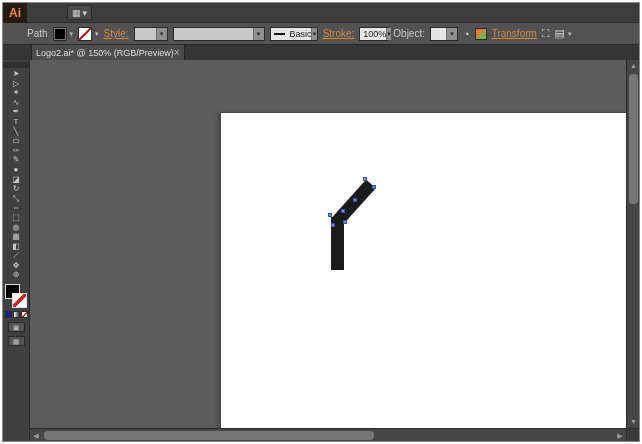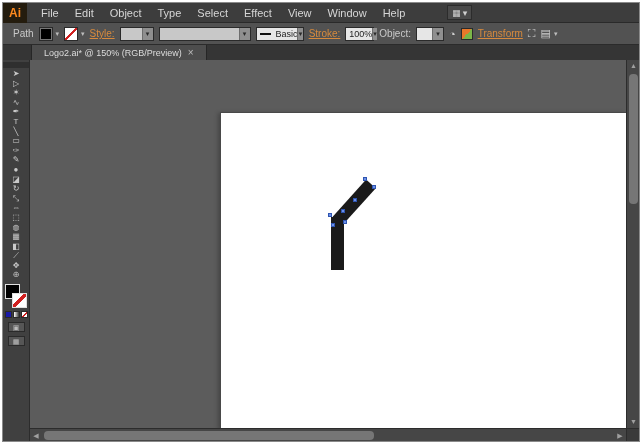--- a/index.html
+++ b/index.html
@@ -29,21 +29,21 @@
   .workspace-switcher {
     margin-left:34px; display:flex; align-items:center; gap:2px;
     background:#4a4a4a; border:1px solid #2c2c2c; padding:1px 4px; height:15px;
     font-size:9px; color:#cfcfcf;
   }
 
   
   .controlbar {
     position:absolute; left:0; top:20px; width:100%; height:22px;
     background:#525252; border-bottom:1px solid #2b2b2b;
-    display:flex; align-items:center; gap:5px; padding:0 10px;
+    display:flex; align-items:center; gap:5px; padding:0 24px;
     font-size:10px; color:#c9c9c9; white-space:nowrap;
   }
   .cb-label { color:#c9c9c9; }
   .cb-link { color:#d78a3d; text-decoration:underline; cursor:pointer; }
   .swatch { width:14px; height:14px; border:1px solid #2a2a2a; position:relative; }
   .swatch.fill { background:#000; box-shadow:inset 0 0 0 1px #777; }
   .swatch.stroke-none {
     background:linear-gradient(135deg,#fff 42%, #d02020 42%, #d02020 58%, #fff 58%);
   }
   .mini-caret { font-size:7px; color:#bdbdbd; margin-left:-2px; }
@@ -64,21 +64,21 @@
     background:linear-gradient(135deg,#e8792a 50%, #7ab648 50%); cursor:pointer;
   }
 
   
   .tabbar {
     position:absolute; left:0; top:42px; width:100%; height:15px;
     background:#353535; display:flex; align-items:flex-end;
   }
   .doc-tab {
     height:15px; background:#4d4d4d; color:#dcdcdc; font-size:9px;
-    display:flex; align-items:center; gap:6px; padding:0 12px;
+    display:flex; align-items:center; padding:0 4px;
     border-right:1px solid #262626; border-left:1px solid #262626;
     margin-left:28px; cursor:pointer;
   }
   .tab-close { color:#bdbdbd; font-size:10px; cursor:pointer; }
 
   
   .toolbar {
     position:absolute; left:0; top:57px; bottom:0; width:27px;
     background:#404040; border-right:1px solid #2c2c2c;
     display:flex; flex-direction:column; align-items:center; padding-top:2px;
@@ -154,31 +154,20 @@
     background:#3a3a3a; border-top:1px solid #2c2c2c; border-left:1px solid #2c2c2c;
   }
 </style>
 </head>
 <body>
 
 <div class="window">
 
   <div class="menubar">
     <div class="app-logo">Ai</div>
-    <div id="menu-items">
-        <div class="menu-item">File</div>
-        <div class="menu-item">Edit</div>
-        <div class="menu-item">Object</div>
-        <div class="menu-item">Type</div>
-        <div class="menu-item">Select</div>
-        <div class="menu-item">Effect</div>
-        <div class="menu-item">View</div>
-        <div class="menu-item">Window</div>
-        <div class="menu-item">Help</div>
-      </div>
     <div class="workspace-switcher">
       <span>▦</span>
       <span>▾</span>
     </div>
   </div>
 
   <div class="controlbar">
     <span class="cb-label">Path</span>
     <span class="swatch fill"></span>
     <span class="mini-caret">▾</span>

